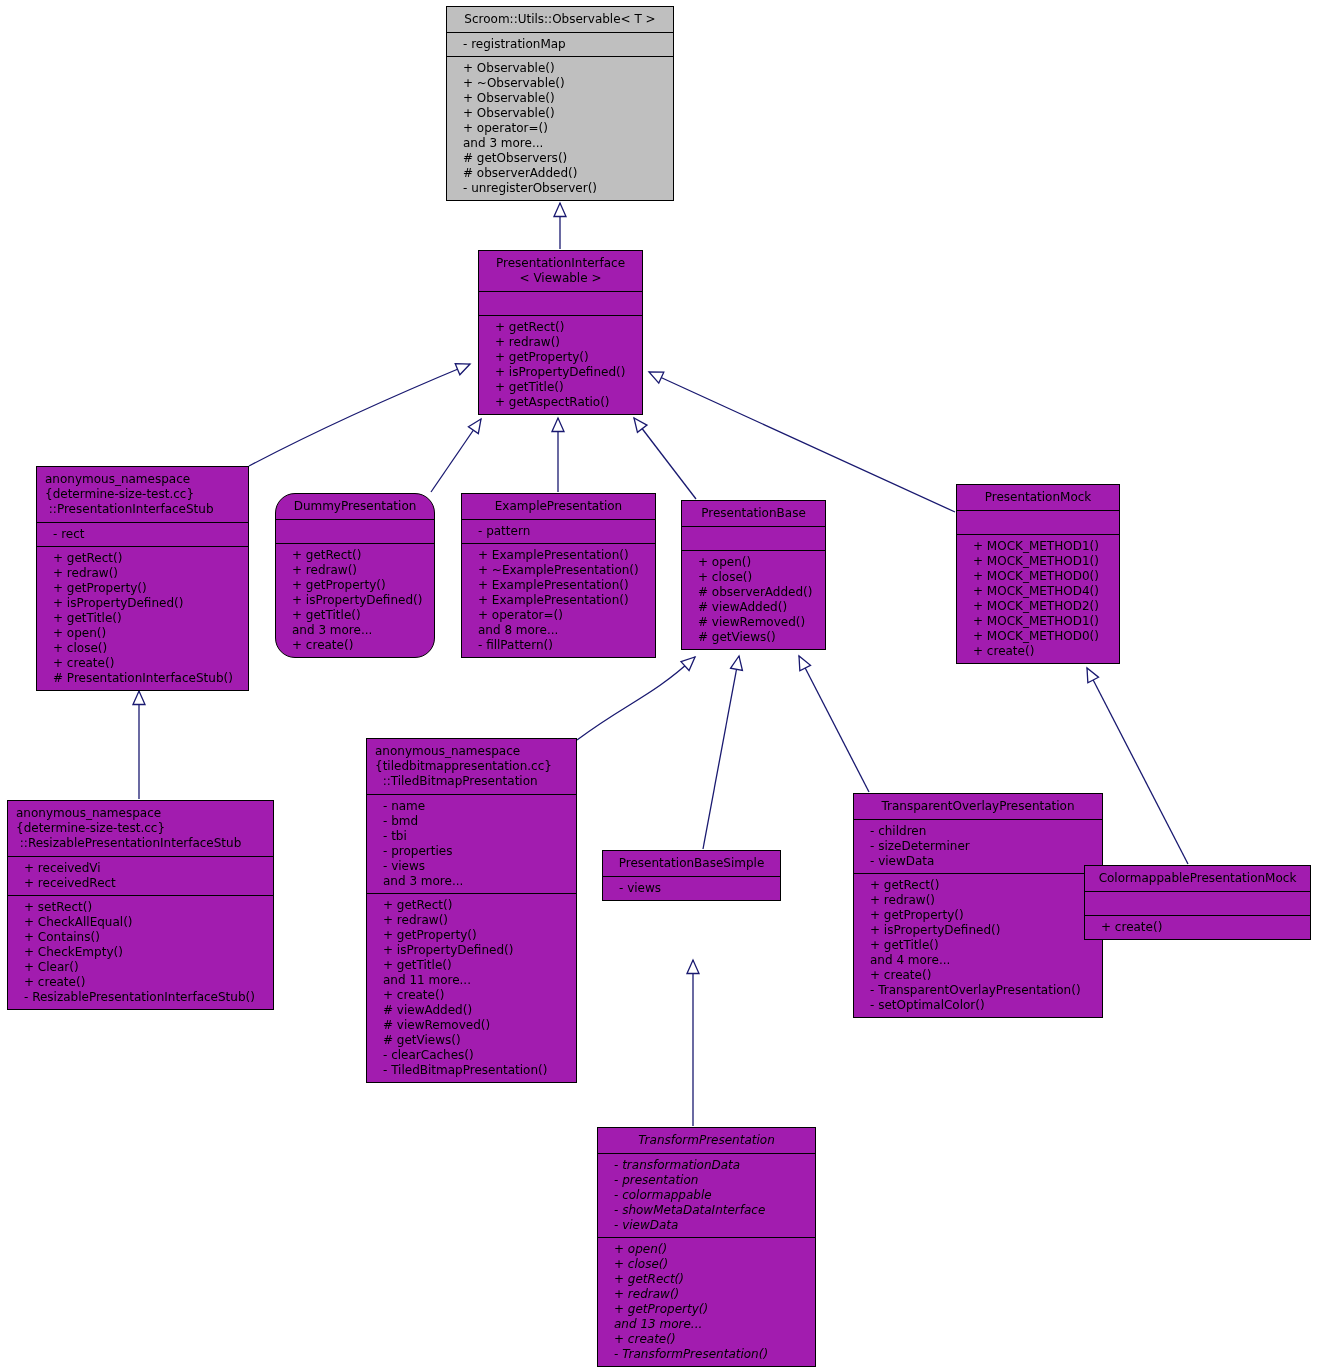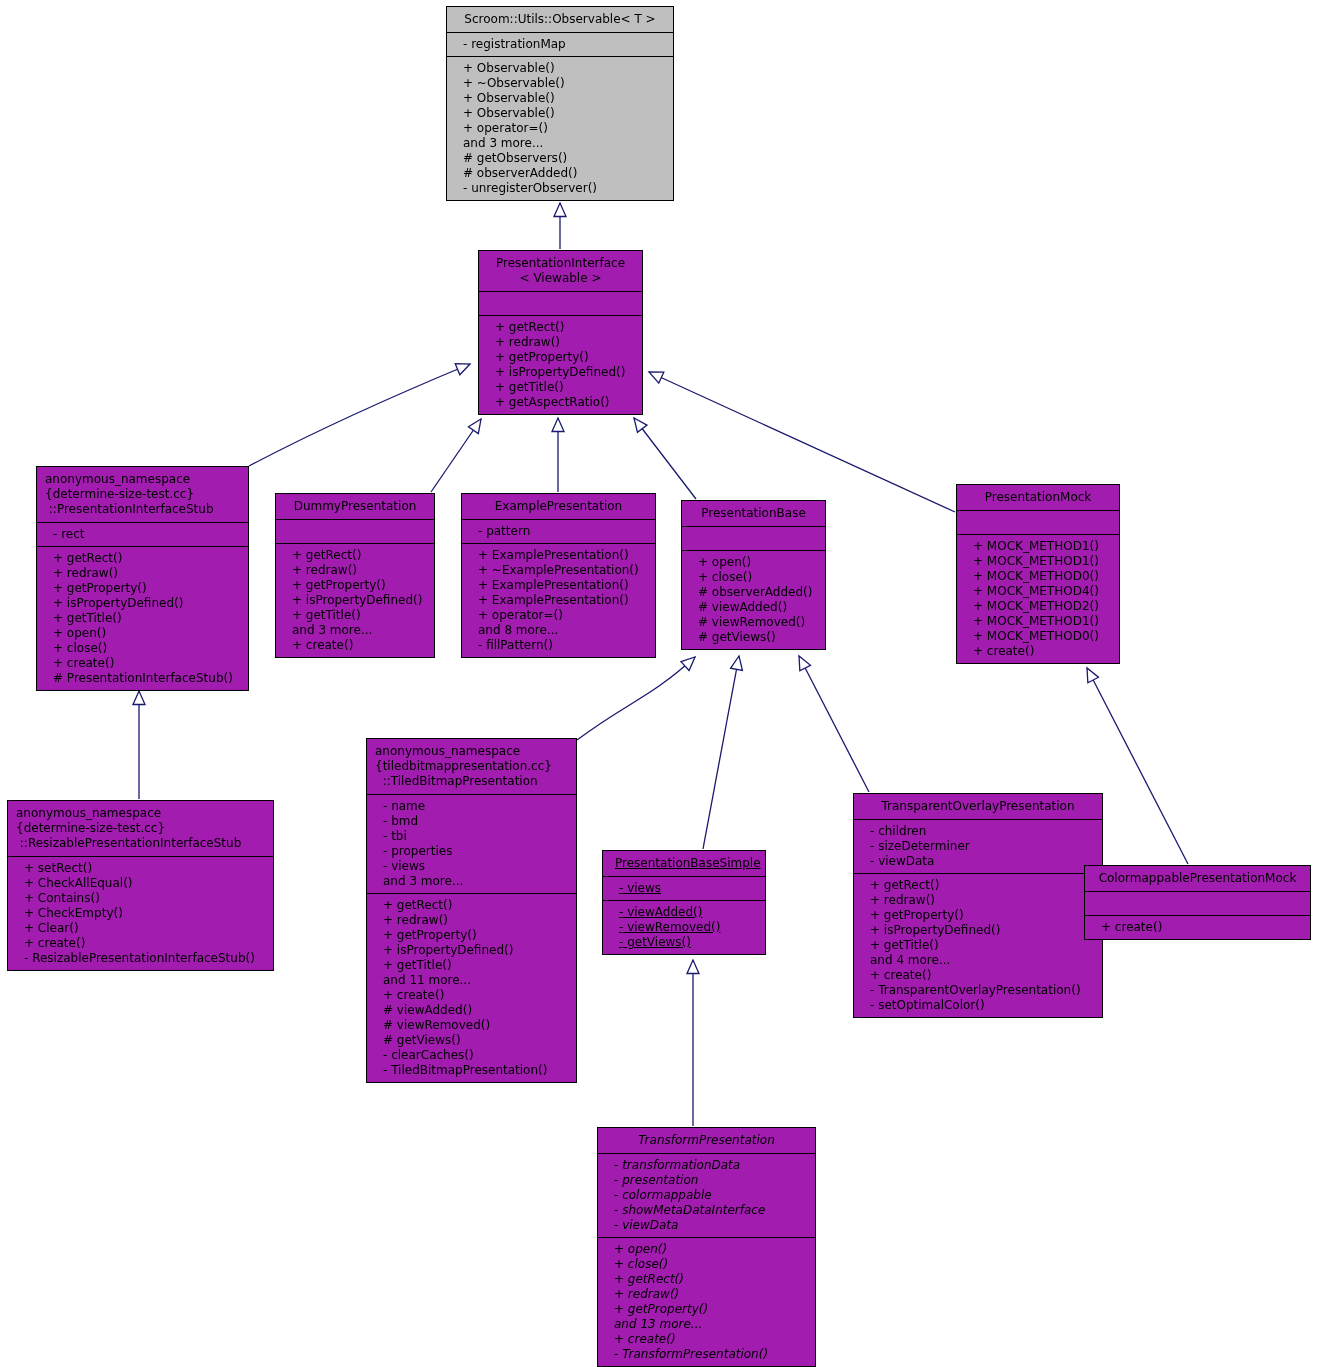--- a/index.html
+++ b/index.html
@@ -73,21 +73,21 @@
 + redraw()
 + getProperty()
 + isPropertyDefined()
 + getTitle()
 + open()
 + close()
 + create()
 # PresentationInterfaceStub()</div>
 </div>
 
-<div class="uml-box" style="left:275px;top:493px;width:160px;">
+<div class="uml-box" style="left:275px;top:493px;width:160px;border-radius:20px;">
   <div class="uml-title">DummyPresentation</div>
   <div class="uml-sec"></div>
   <div class="uml-sec">+ getRect()
 + redraw()
 + getProperty()
 + isPropertyDefined()
 + getTitle()
 and 3 more...
 + create()</div>
 </div>
@@ -125,20 +125,22 @@
 + MOCK_METHOD2()
 + MOCK_METHOD1()
 + MOCK_METHOD0()
 + create()</div>
 </div>
 
 <div class="uml-box" style="left:7px;top:800px;width:267px;">
   <div class="uml-title left">anonymous_namespace
 {determine-size-test.cc}
  ::ResizablePresentationInterfaceStub</div>
+  <div class="uml-sec">+ receivedVi
++ receivedRect</div>
   <div class="uml-sec">+ setRect()
 + CheckAllEqual()
 + Contains()
 + CheckEmpty()
 + Clear()
 + create()
 - ResizablePresentationInterfaceStub()</div>
 </div>
 
 <div class="uml-box" style="left:366px;top:738px;width:211px;">
@@ -158,26 +160,23 @@
 + getTitle()
 and 11 more...
 + create()
 # viewAdded()
 # viewRemoved()
 # getViews()
 - clearCaches()
 - TiledBitmapPresentation()</div>
 </div>
 
-<div class="uml-box" style="left:602px;top:850px;width:164px;text-decoration:underline;">
+<div class="uml-box" style="left:602px;top:850px;width:179px;">
   <div class="uml-title">PresentationBaseSimple</div>
   <div class="uml-sec">- views</div>
-  <div class="uml-sec">- viewAdded()
-- viewRemoved()
-- getViews()</div>
 </div>
 
 <div class="uml-box" style="left:808px;top:793px;width:250px;margin-left:45px;">
   <div class="uml-title">TransparentOverlayPresentation</div>
   <div class="uml-sec">- children
 - sizeDeterminer
 - viewData</div>
   <div class="uml-sec">+ getRect()
 + redraw()
 + getProperty()

